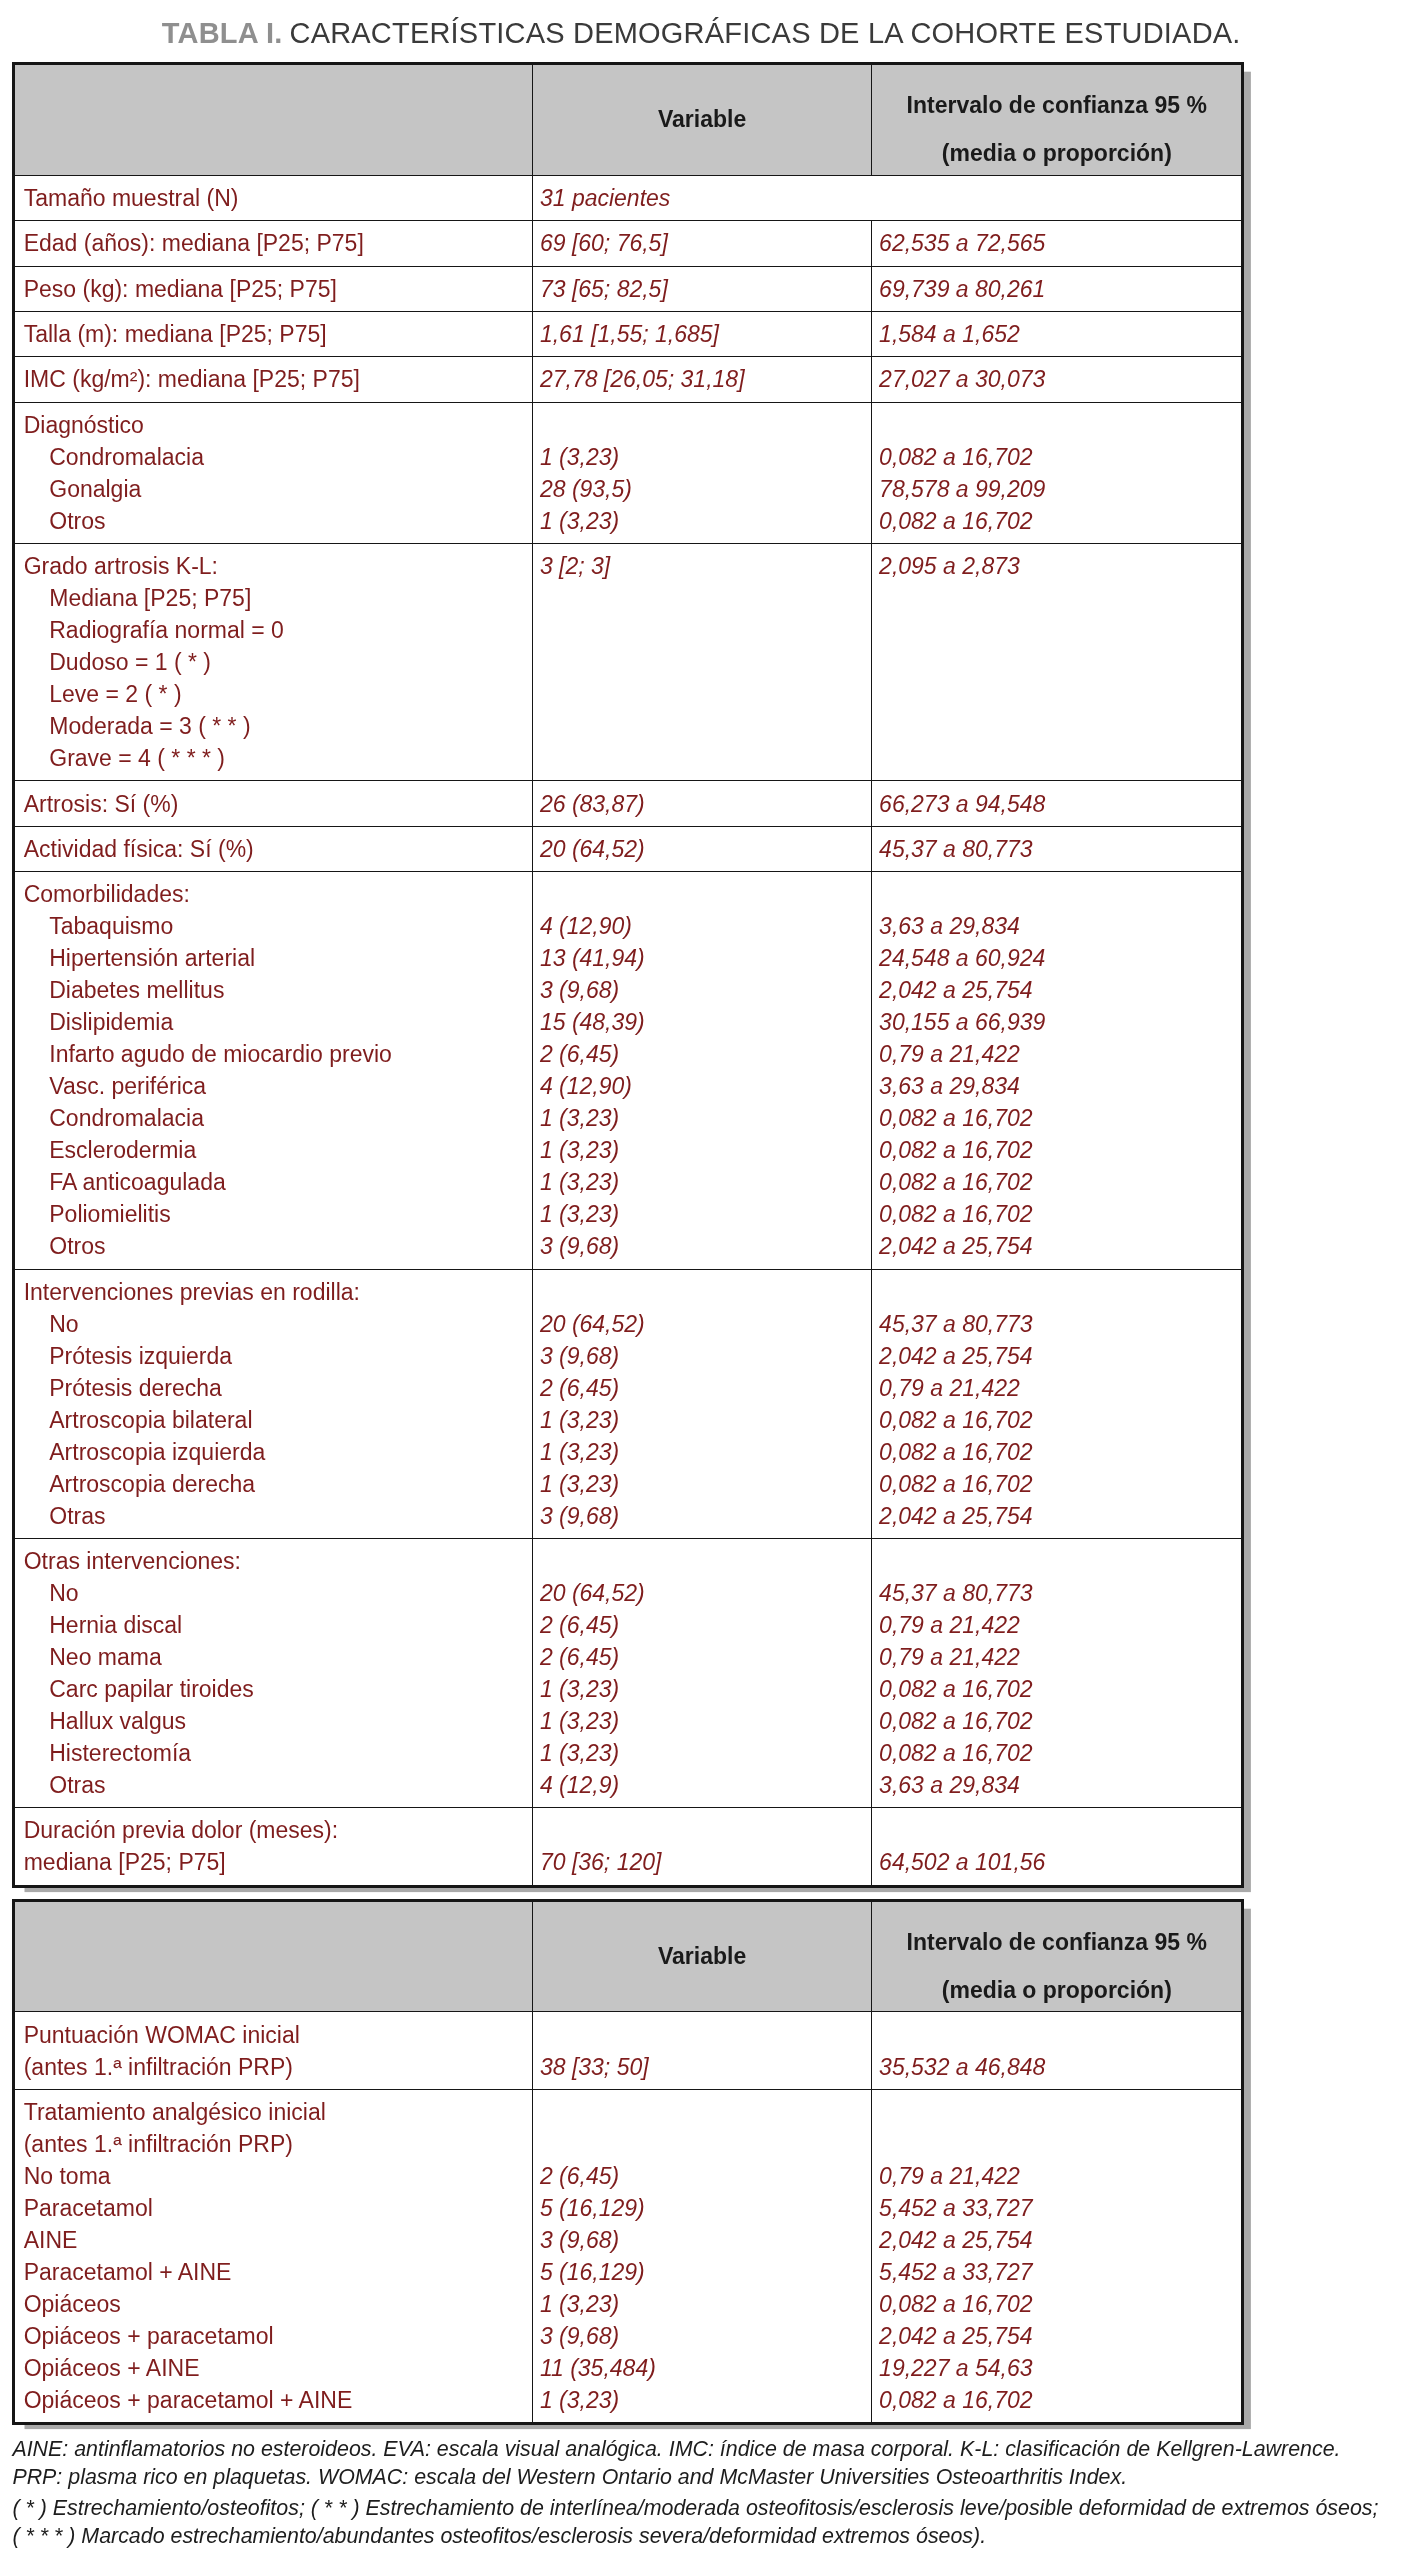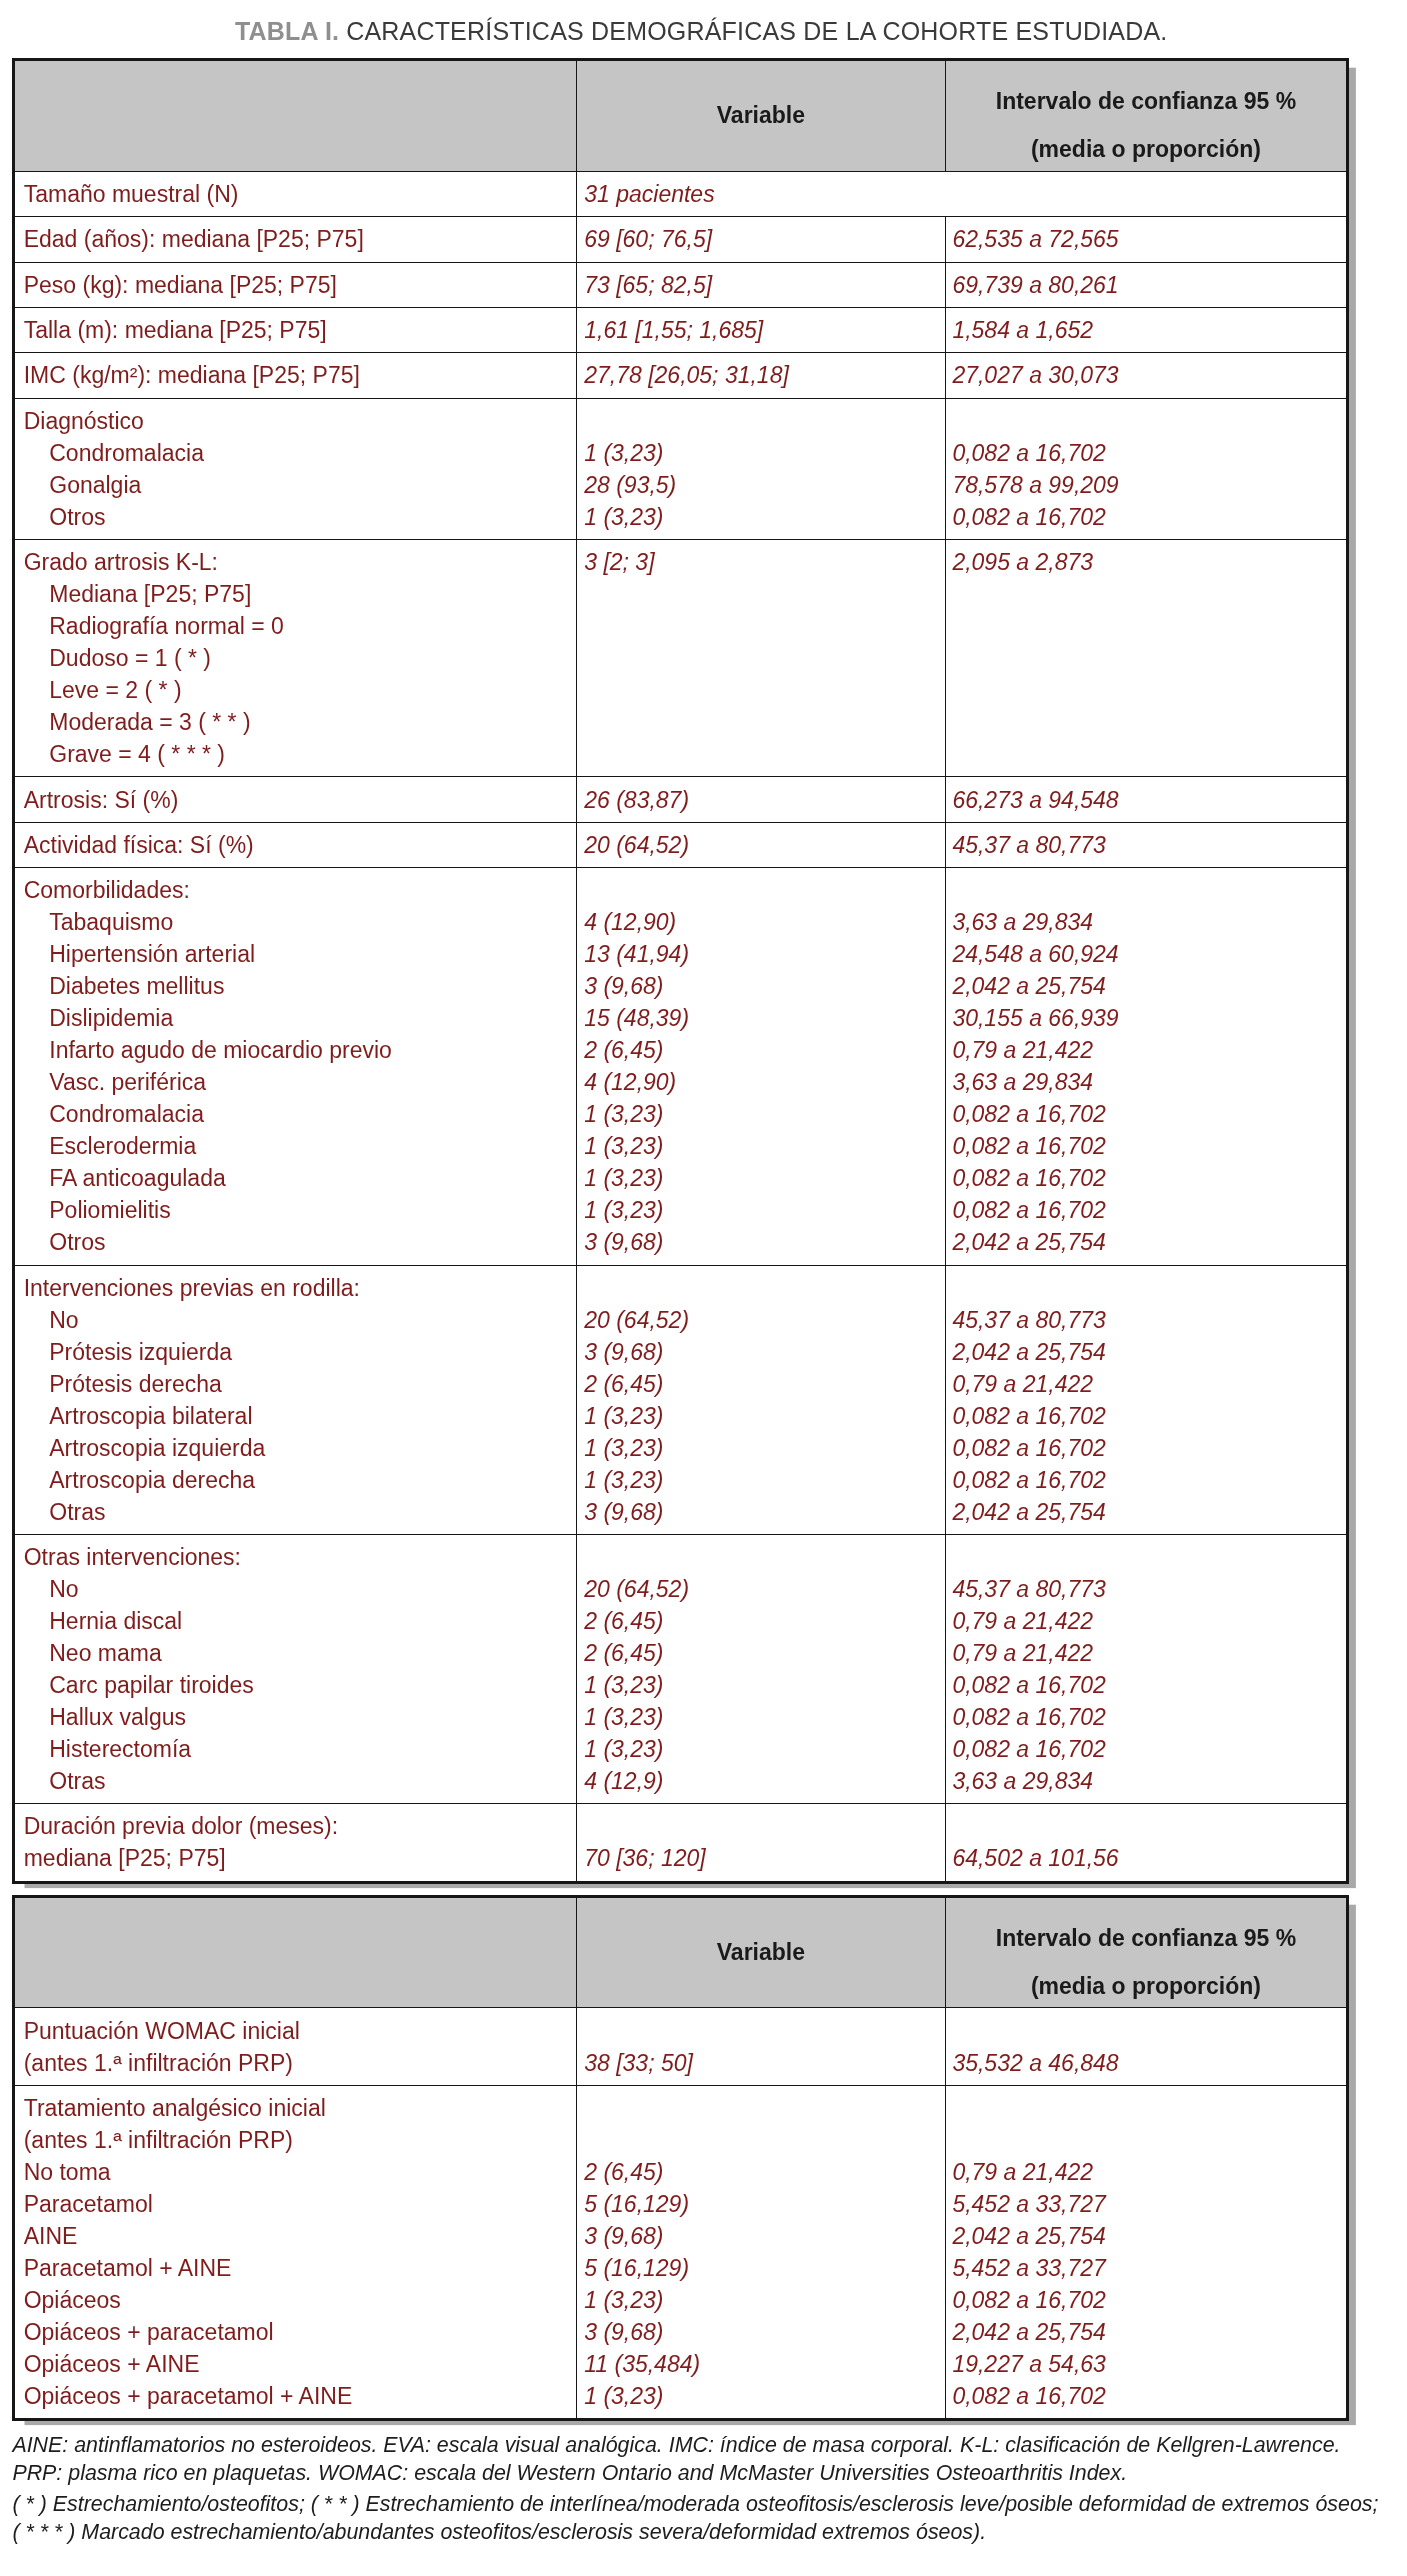--- a/index.html
+++ b/index.html
@@ -10,29 +10,29 @@
     min-height: 2576px;
     background: #ffffff;
     font-family: "Liberation Sans", "DejaVu Sans", sans-serif;
     color: #141414;
     -webkit-font-smoothing: antialiased;
   }
   .page { padding: 13.8px 18px 20.7px 12.4px; }
 
   .title {
     text-align: center;
-    font-size: 25px;
+    font-size: 29px;
     margin: 2.8px 0 12.4px 0;
     letter-spacing: 0.2px;
   }
   .title-prefix { color: #8f8f8f; font-weight: 700; padding-right: 6.9px; }
   .title-text { color: #3a3a3a; font-weight: 400; }
 
   .demo-table {
-    width: 1337px;
+    width: 1232px;
     border-collapse: collapse;
     border: 3.4px solid #161616;
     background: #ffffff;
     box-shadow: 9.7px 6.9px 0 -2.8px #a9a9a9;
     table-layout: fixed;
   }
   .demo-table + .demo-table { margin-top: 11px; }
 
   col.c1 { width: 42.2%; }
   col.c2 { width: 27.6%; }

